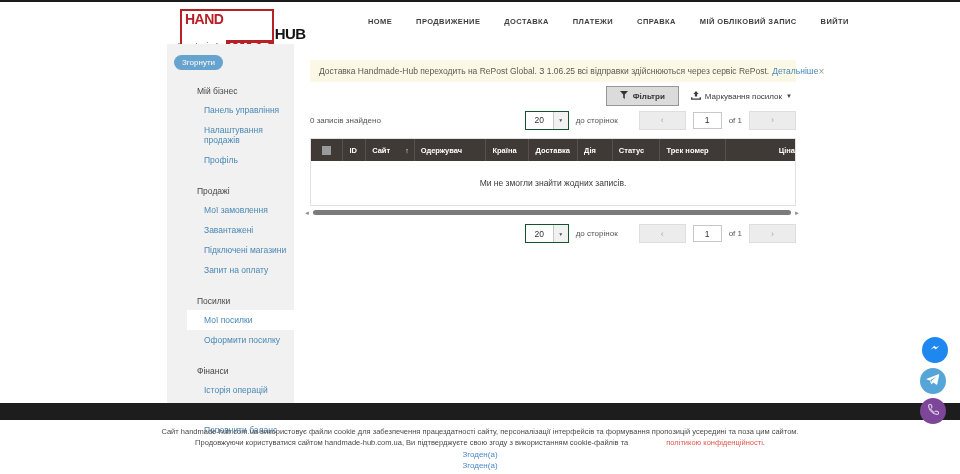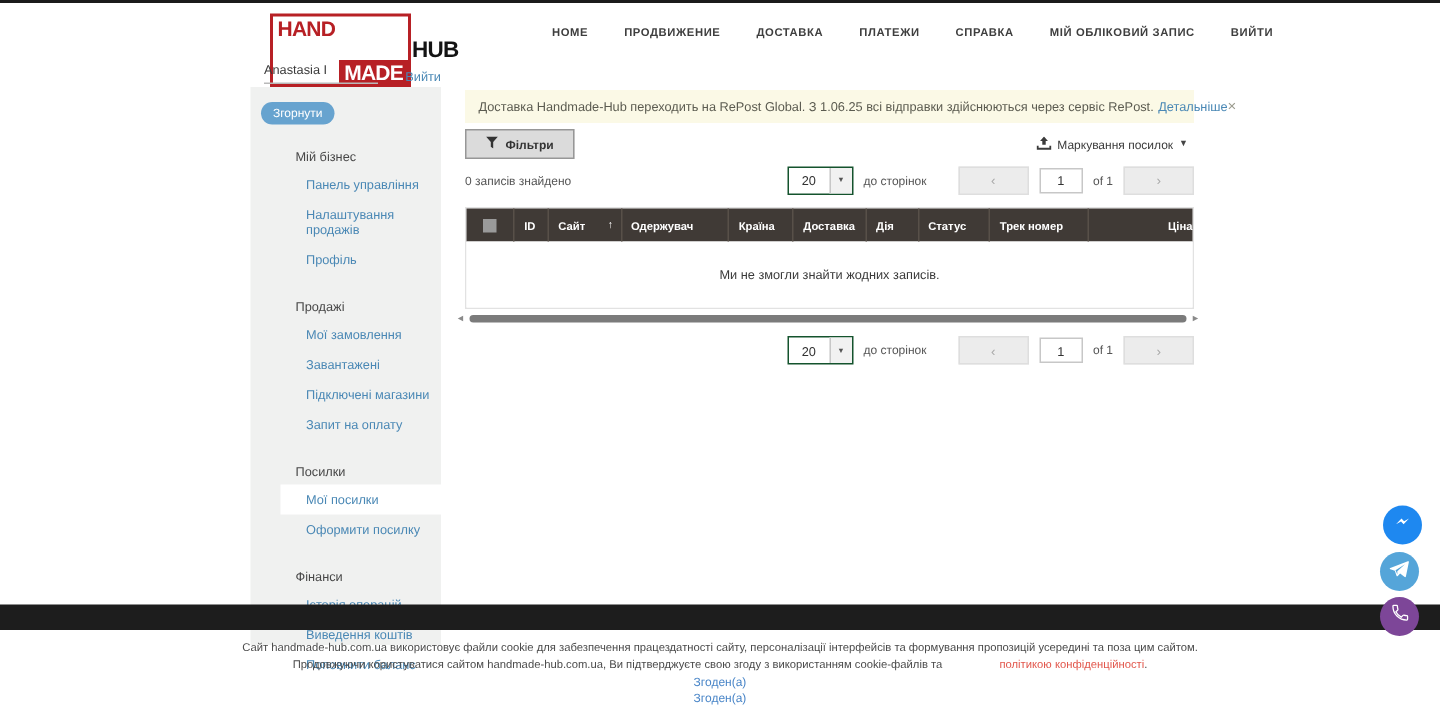--- a/index.html
+++ b/index.html
@@ -16,35 +16,35 @@
   .logo-hub { color:#141414; font-weight:bold; font-size:15px; margin-left:1px; letter-spacing:-0.5px; }
   .nav { position:absolute; left:368px; top:0; height:38px; display:flex; align-items:center; gap:24px; }
   .nav-item { font-size:7.5px; font-weight:bold; color:#3e3e3e; letter-spacing:0.4px; cursor:pointer; white-space:nowrap; }
 
   
   .user-row { position:absolute; left:176px; top:42px; width:118px; height:14px; display:flex; justify-content:space-between; align-items:flex-end; }
   .user-name { font-size:8.5px; color:#3a3a3a; border-bottom:1px solid #b9b9b9; width:76px; padding-bottom:4px; }
   .logout-link { font-size:8.5px; color:#4a88b5; cursor:pointer; }
 
   
-  .sidebar { position:absolute; left:167px; top:58px; width:127px; height:372px; background:#f0f1f0; padding-top:7px; }
+  .sidebar { position:absolute; left:167px; top:44px; width:127px; height:372px; background:#f0f1f0; padding-top:7px; }
   .collapse-btn { margin-left:7px; background:#67a3cf; color:#fff; font-size:8px; border-radius:8px; padding:3px 8px; display:inline-block; cursor:pointer; border:none; }
   .side-section { margin-top:12px;padding-left:20px; }
   .side-title { font-size:8.5px; color:#474747; padding:4px 0 4px 10px; }
   .side-link { font-size:8.5px; color:#4a88b5; padding:5px 0 5px 17px; cursor:pointer; }
   .side-link.active { background:#fff; }
 
   
   .banner { position:absolute; left:310px; top:60px; width:486px; height:22px; background:#fbf9e6; display:flex; align-items:center; padding:0 9px; font-size:8.5px; color:#5b5b50; }
   .banner-text { white-space:nowrap; }
   .banner-link { color:#4a88b5; margin-left:3px; cursor:pointer; }
   .banner-close { margin-left:auto; color:#9b9b8e; font-size:10px; cursor:pointer; }
 
   
-  .toolbar { position:absolute; left:310px; top:86px; width:486px; height:20px; display:flex; justify-content:space-between; align-items:center; }
+  .toolbar { position:absolute; left:310px; top:86px; width:486px; height:20px; display:flex; justify-content:flex-end; align-items:center; gap:12px; }
   .filters-btn { background:#dbdbdb; border:1px solid #979797; font-size:8px; font-weight:bold; color:#333; padding:4px 13px; display:flex; gap:5px; align-items:center; cursor:pointer; }
   .marking-btn { display:flex; align-items:center; gap:4px; font-size:8px; color:#3b3b3b; cursor:pointer; padding-right:4px; }
   .caret { font-size:6px; color:#444; }
 
   
   .records-row { position:absolute; left:310px; top:110px; width:486px; height:20px; display:flex; justify-content:space-between; align-items:center; }
   .records-count { font-size:8px; color:#555; }
   .pagination { display:flex; align-items:center; gap:7px; }
   .pp-select { display:flex; border:1px solid #14532d; background:#fff; height:19px; align-items:center; cursor:pointer; }
   .pp-value { width:27px; text-align:center; font-size:8.5px; color:#333; }

